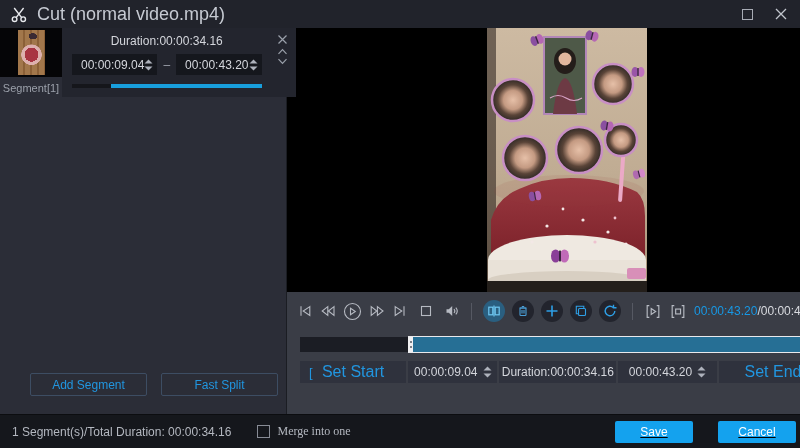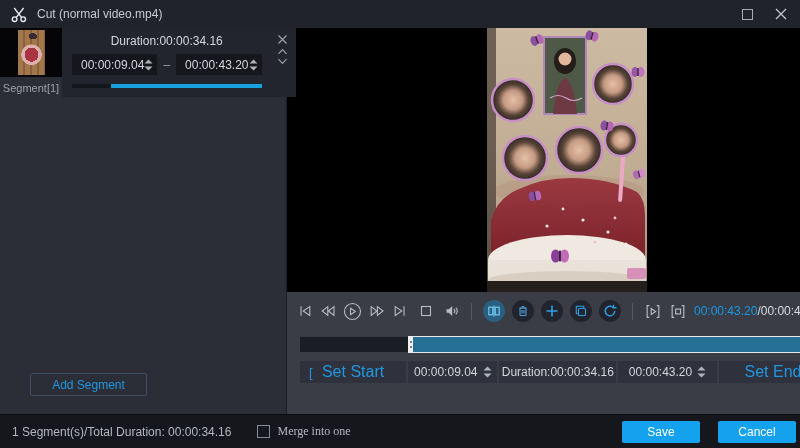--- a/index.html
+++ b/index.html
@@ -2,21 +2,21 @@
 <html><head>
 <meta charset="utf-8">
 <style>
   * { margin:0; padding:0; box-sizing:border-box; }
   html,body { width:800px; height:448px; overflow:hidden; background:#15171c;
     font-family:"Liberation Sans", sans-serif; }
   .window { width:800px; height:448px; display:flex; flex-direction:column; background:#2b2d37; }
 
   
   .titlebar { height:28px; background:#21232b; display:flex; align-items:center; padding:0 10px; flex:0 0 28px; }
-  .titlebar .title { color:#c6cad2; font-size:12px; margin-left:9px; }
+  .titlebar .title { color:#c6cad2; font-size:18px; margin-left:9px; }
   .win-controls { margin-left:auto; display:flex; align-items:center; gap:16px; }
   .win-btn { width:18px; height:18px; display:flex; align-items:center; justify-content:center; cursor:pointer; }
   .max-glyph { width:11px; height:11px; border:1px solid #a7abb4; }
 
   
   .body-row { display:flex; flex:1 1 auto; height:386px; }
 
   
   .left-panel { width:287px; flex:0 0 287px; background:#2b2d37; position:relative; border-right:1px solid #1b1d23; }
   .segment-card { display:flex; }
@@ -79,21 +79,21 @@
   .b-duration { flex:111 0 0; }
   .b-time2 { flex:94 0 0; cursor:text; }
   .b-setend { flex:103 0 0; cursor:pointer; }
 
   
   .footer { height:34px; flex:0 0 34px; background:#15171c; display:flex; align-items:center; padding:0 4px 0 12px; border-top:1px solid #0c0d10; }
   .foot-text { color:#b4b8c0; font-size:12px; }
   .merge { display:flex; align-items:center; gap:7px; margin-left:26px; cursor:pointer; }
   .checkbox { width:13px; height:13px; border:1px solid #878b95; background:transparent; }
   .merge span:last-child { color:#b4b8c0; font-size:12px;font-family:Liberation Serif, serif; }
-  .foot-btns { margin-left:auto; display:flex; gap:18px; }
+  .foot-btns { margin-left:auto; display:flex; gap:25px;text-decoration:underline; }
   .primary-btn { width:78px; height:22px; background:#14a2ee; border:none; border-radius:2px;
      color:#fff; font-size:12px; font-family:"Liberation Sans",sans-serif; cursor:pointer; }
 </style>
 </head>
 <body>
 
 <div class="window">
 
   <div class="titlebar">
     <svg width="18" height="17" viewBox="0 0 18 17">
@@ -171,20 +171,21 @@
           <span class="icon-btn">
             <svg width="11" height="7" viewBox="0 0 11 7">
                 <path d="M1.5 1.2l4 4.2 4-4.2" stroke="#9aa0aa" stroke-width="1.2" fill="none"></path>
               </svg>
           </span>
         </div>
       </div>
 
       <div class="panel-btn-row">
         <button class="ghost-btn">Add Segment</button>
+        <button class="ghost-btn">Fast Split</button>
       </div>
     </div>
 
     <div class="main-col">
       <div class="video-stage">
 
         <svg class="video-frame" width="160" height="264" viewBox="0 0 160 264">
           <defs>
             <linearGradient id="wall" x1="0" y1="0" x2="0" y2="1">
               <stop offset="0" stop-color="#cdbaa2"></stop>

